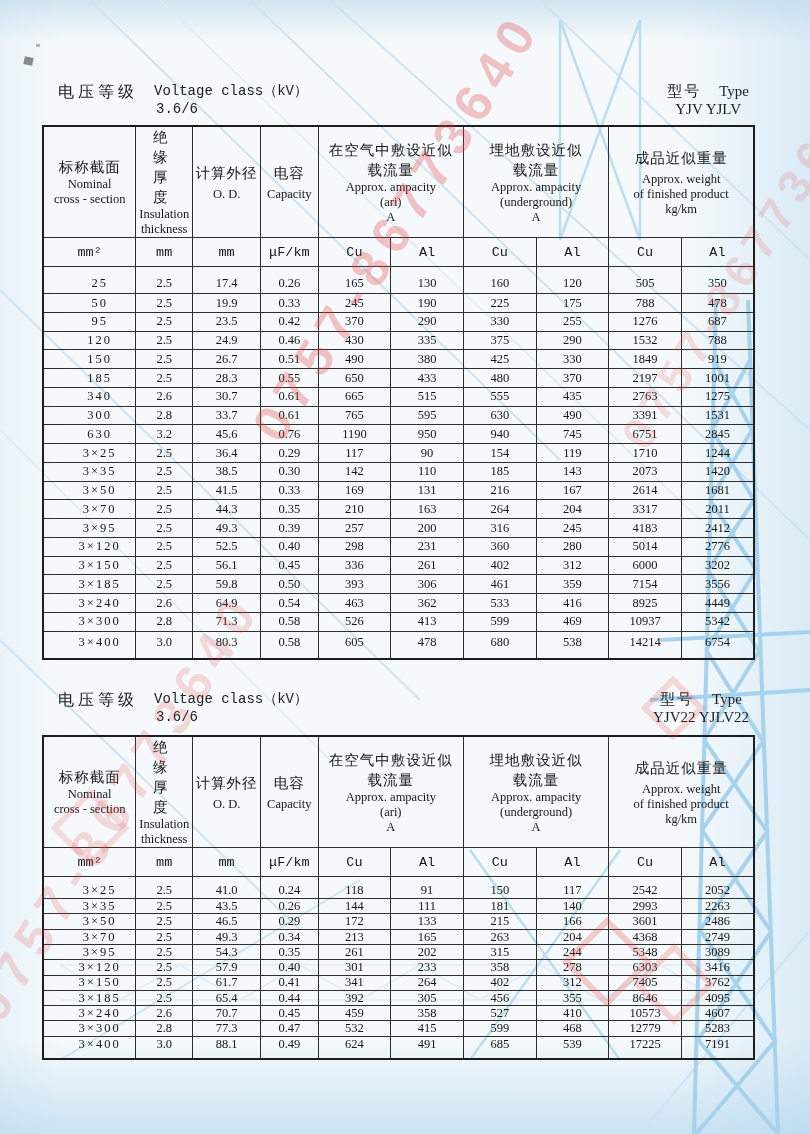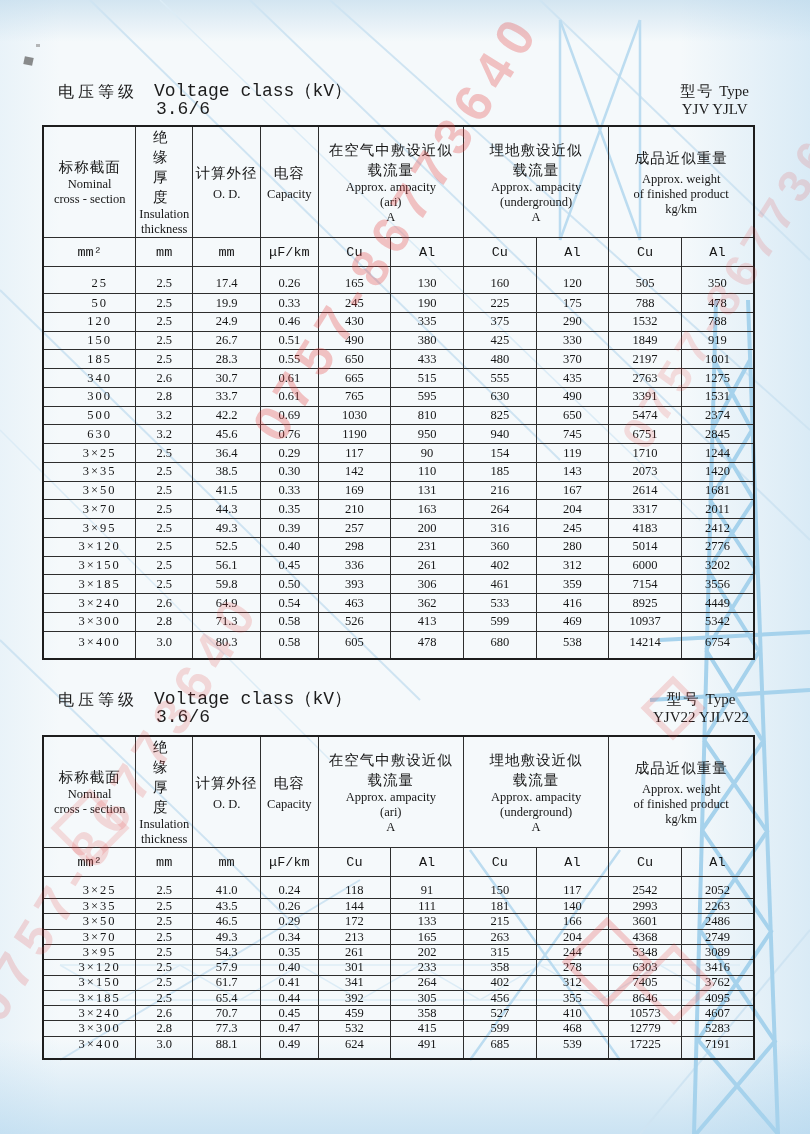--- a/index.html
+++ b/index.html
@@ -41,24 +41,24 @@
   .artifact-square{position:absolute;left:24px;top:57px;width:9px;height:8px;
     background:#666;opacity:.75;transform:rotate(12deg);z-index:2;}
   .artifact-dot{position:absolute;left:36px;top:44px;width:4px;height:3px;
     background:#9a9a9a;opacity:.7;z-index:2;}
   
   .caption{position:absolute;left:42px;width:713px;z-index:2;color:#1c1c1c;}
   .caption-1{top:82px;}
   .caption-2{top:690px;}
   .cap-left{display:flex;align-items:flex-start;font-family:Liberation Mono, monospace;}
   .cap-zh{font-size:16px;letter-spacing:4px;padding-left:16px;width:96px;flex:0 0 auto;}
-  .cap-en-block{font-size:18px;line-height:18px;}
+  .cap-en-block{font-size:14px;line-height:18px;}
   .cap-voltage{padding-left:2px;}
   .cap-right{position:absolute;right:6px;top:0;text-align:center;font-size:15px;line-height:18px;}
-  .cap-type-row{display:flex;gap:5px;justify-content:center;}
+  .cap-type-row{display:flex;gap:18px;justify-content:center;}
   .cap-type-zh{letter-spacing:2px;}
   
   table.spec{
     position:absolute;left:42px;width:713px;z-index:2;
     border-collapse:collapse;table-layout:fixed;
     color:#161616;
   }
   #table-1{top:125px;height:535px;}
   #table-2{top:735px;height:325px;}
   table.spec th,table.spec td{
@@ -240,20 +240,32 @@
         <td>19.9</td>
         <td>0.33</td>
         <td>245</td>
         <td>190</td>
         <td>225</td>
         <td>175</td>
         <td>788</td>
         <td>478</td>
       </tr>
       <tr>
+        <td>95</td>
+        <td>2.5</td>
+        <td>23.5</td>
+        <td>0.42</td>
+        <td>370</td>
+        <td>290</td>
+        <td>330</td>
+        <td>255</td>
+        <td>1276</td>
+        <td>687</td>
+      </tr>
+      <tr>
         <td>120</td>
         <td>2.5</td>
         <td>24.9</td>
         <td>0.46</td>
         <td>430</td>
         <td>335</td>
         <td>375</td>
         <td>290</td>
         <td>1532</td>
         <td>788</td>
@@ -298,32 +310,20 @@
         <td>300</td>
         <td>2.8</td>
         <td>33.7</td>
         <td>0.61</td>
         <td>765</td>
         <td>595</td>
         <td>630</td>
         <td>490</td>
         <td>3391</td>
         <td>1531</td>
-      </tr>
-      <tr>
-        <td>500</td>
-        <td>3.2</td>
-        <td>42.2</td>
-        <td>0.69</td>
-        <td>1030</td>
-        <td>810</td>
-        <td>825</td>
-        <td>650</td>
-        <td>5474</td>
-        <td>2374</td>
       </tr>
       <tr>
         <td>630</td>
         <td>3.2</td>
         <td>45.6</td>
         <td>0.76</td>
         <td>1190</td>
         <td>950</td>
         <td>940</td>
         <td>745</td>

